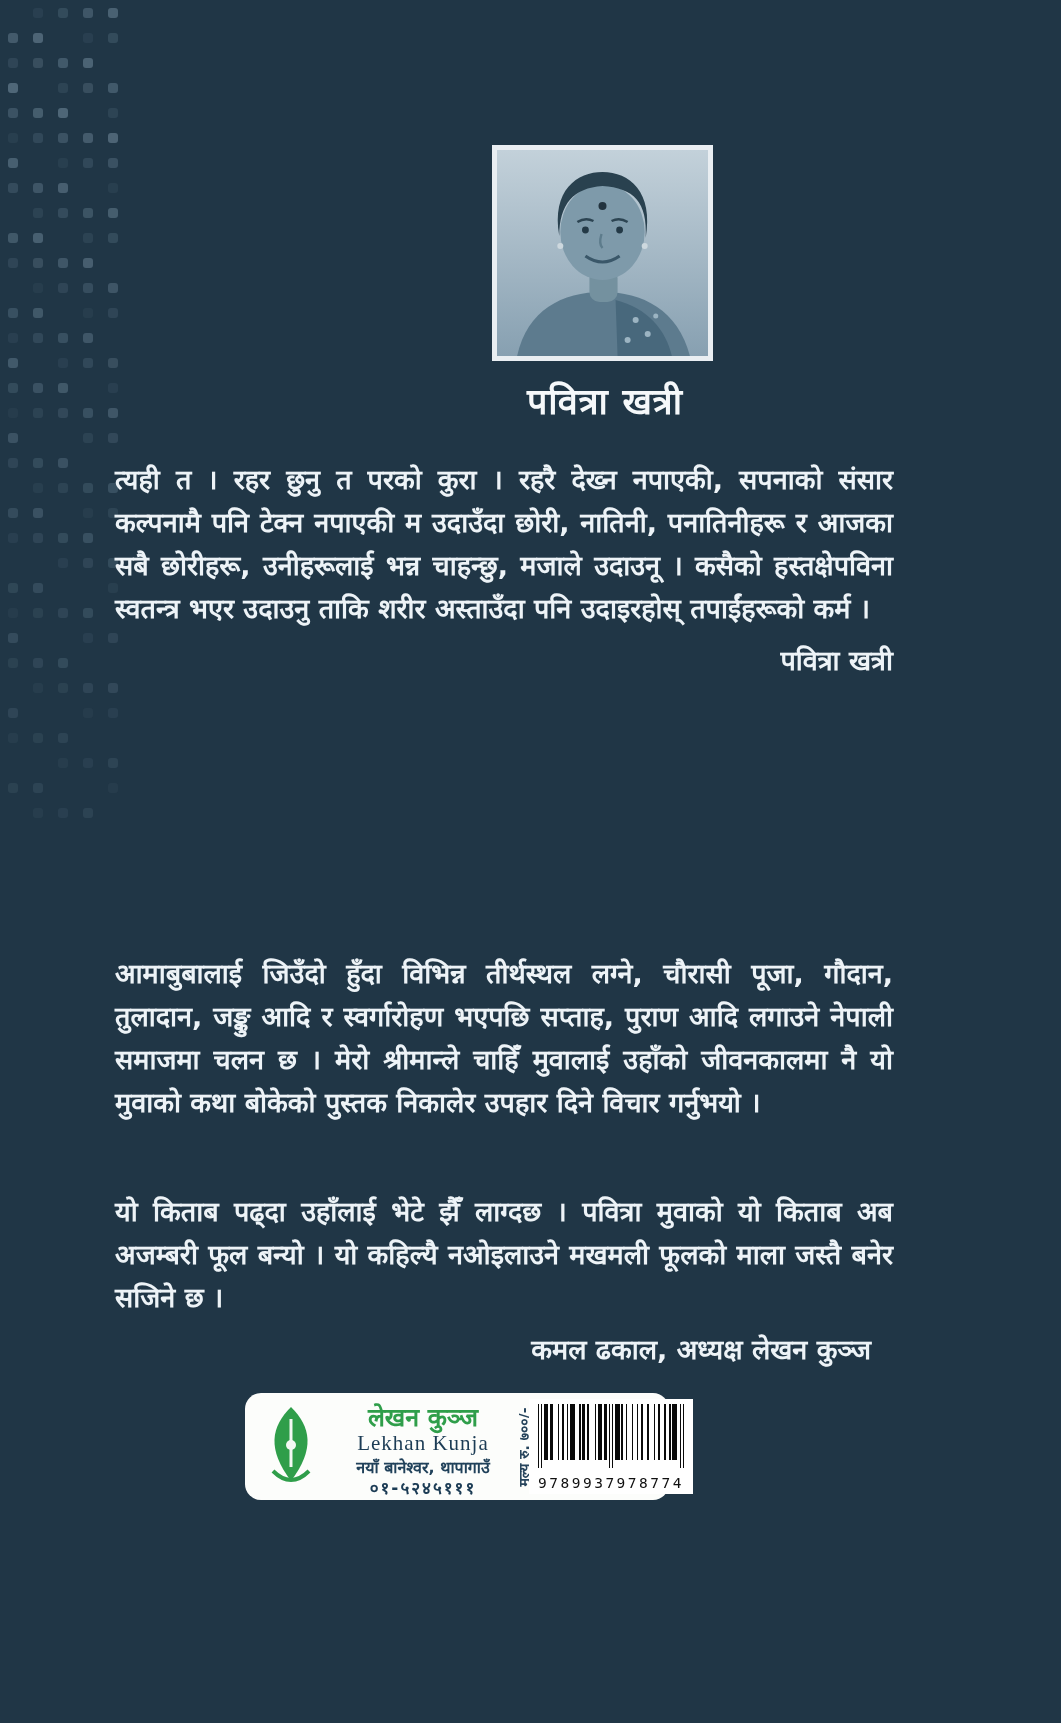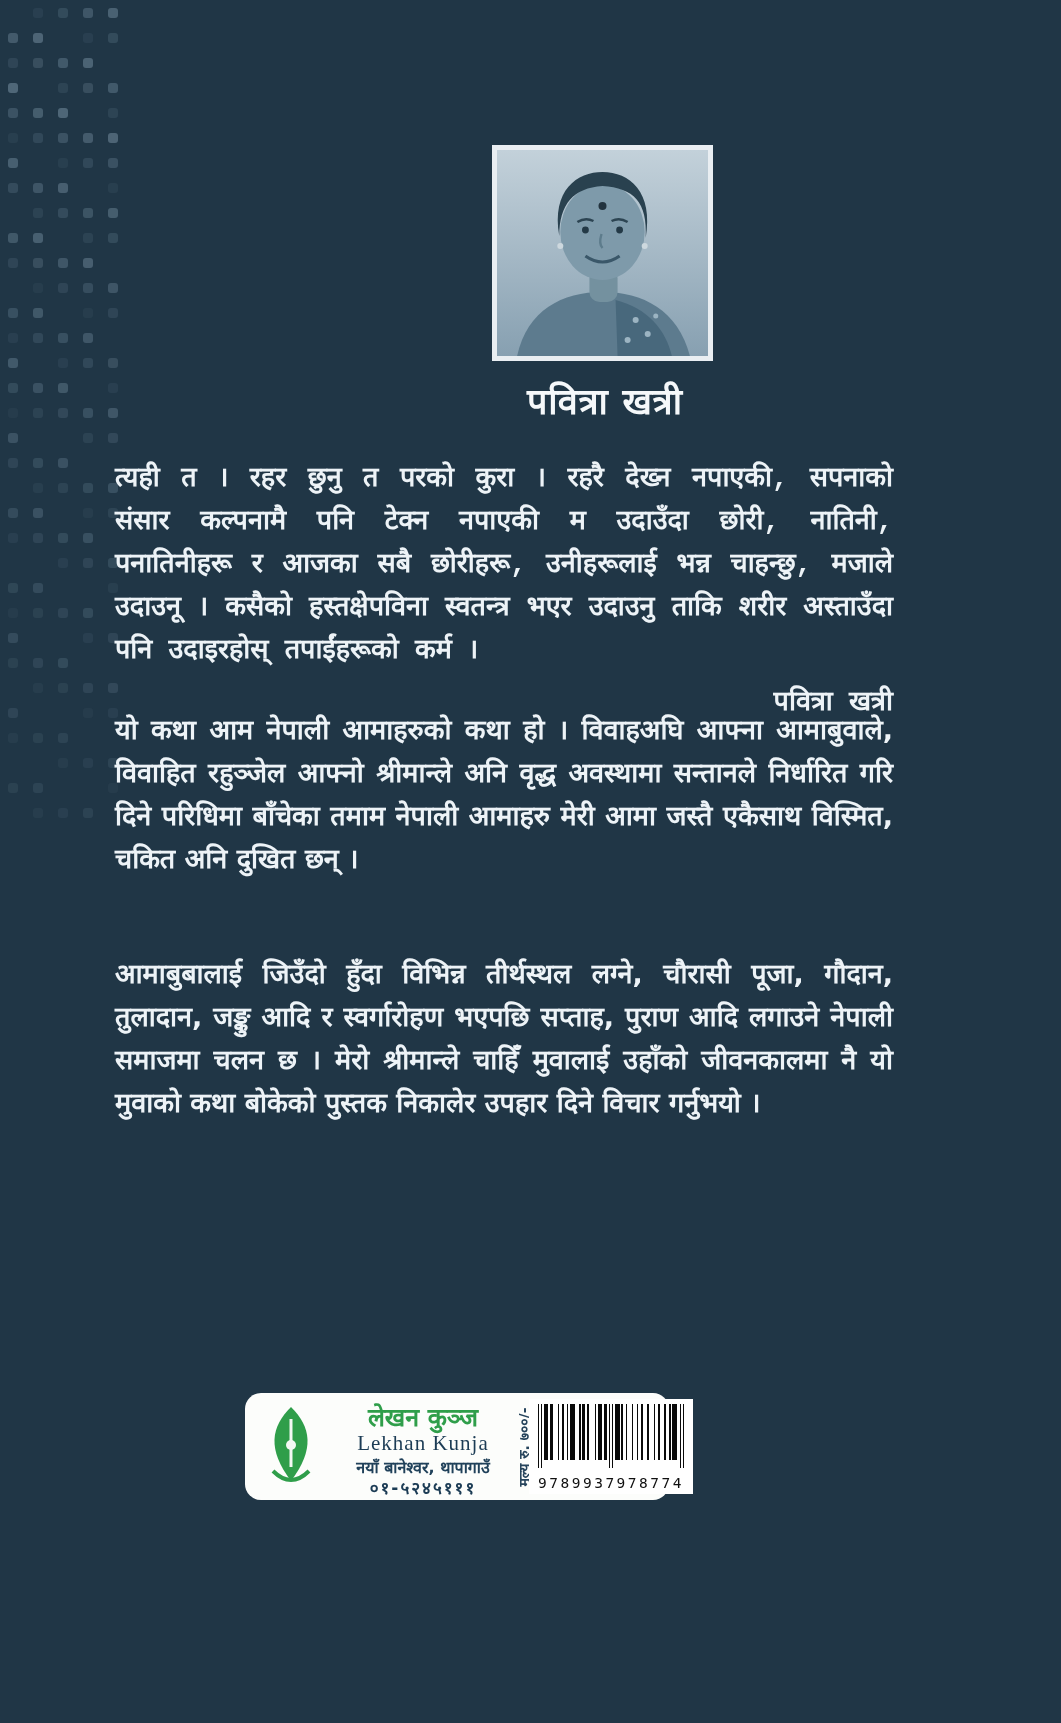--- a/index.html
+++ b/index.html
@@ -23,21 +23,21 @@
     font-size:36px;font-weight:bold;color:#f5f8fa;letter-spacing:1px;
   }
 
   
   .quote{
     position:absolute;left:115px;width:778px;color:#edf3f7;
     font-size:27px;line-height:43px;text-align:justify;font-weight:600;
   }
   .quote p{margin:0;}
   .quote .attr{text-align:right;margin-top:9px;font-weight:600;}
-  .q1{top:458px;font-family:Liberation Mono, monospace;} .q2{top:708px;} .q3{top:952px;} .q4{top:1190px;}
+  .q1{top:458px;} .q2{top:708px;} .q3{top:952px;} .q4{top:1190px;}
   .q4 .attr{padding-right:22px;}
 
   
   .pub-box{
     position:absolute;left:245px;top:1393px;width:424px;height:107px;
     background:#fcfdfb;border-radius:16px;
   }
   .logo{position:absolute;left:14px;top:12px;width:64px;height:84px;}
   .pub-name-dev{position:absolute;left:88px;top:6px;width:180px;text-align:center;
     font-size:25px;font-weight:bold;color:#2f9e4a;}
@@ -231,28 +231,29 @@
   </div>
 
   <div class="author-name">पवित्रा खत्री</div>
 
   <section class="quote q1">
     <p>त्यही त । रहर छुनु त परको कुरा । रहरै देख्न नपाएकी, सपनाको संसार कल्पनामै पनि टेक्न नपाएकी म उदाउँदा छोरी, नातिनी, पनातिनीहरू र आजका सबै छोरीहरू, उनीहरूलाई भन्न चाहन्छु, मजाले उदाउनू । कसैको हस्तक्षेपविना स्वतन्त्र भएर उदाउनु ताकि शरीर अस्ताउँदा पनि उदाइरहोस् तपाईंहरूको कर्म ।</p>
     <div class="attr">पवित्रा खत्री</div>
   </section>
 
   <section class="quote q2">
-    <p>यो कथा आम नेपाली आमाहरुको कथा हो । विवाहअघि आफ्ना आमाबुवाले, विवाहित रहुञ्जेल आफ्नो श्रीमान्ले अनि वृद्ध अवस्थामा सन्तानले निर्धारित गरि दिने परिधिमा बाँचेका तमाम नेपाली आमाहरु मेरी आमा जस्तै एकैसाथ विस्मित, चकित अनि दुखित छन् ।</p>
   </section>
 
   <section class="quote q3">
     <p>आमाबुबालाई जिउँदो हुँदा विभिन्न तीर्थस्थल लग्ने, चौरासी पूजा, गौदान, तुलादान, जङ्कु आदि र स्वर्गारोहण भएपछि सप्ताह, पुराण आदि लगाउने नेपाली समाजमा चलन छ । मेरो श्रीमान्ले चाहिँ मुवालाई उहाँको जीवनकालमा नै यो मुवाको कथा बोकेको पुस्तक निकालेर उपहार दिने विचार गर्नुभयो ।</p>
   </section>
 
   <section class="quote q4">
+    <p>यो किताब पढ्दा उहाँलाई भेटे झैँ लाग्दछ । पवित्रा मुवाको यो किताब अब अजम्बरी फूल बन्यो । यो कहिल्यै नओइलाउने मखमली फूलको माला जस्तै बनेर सजिने छ ।</p>
+    <div class="attr">कमल ढकाल, अध्यक्ष लेखन कुञ्ज</div>
   </section>
 
   <div class="pub-box">
     <svg class="logo" viewBox="0 0 64 84">
       <path d="M32 2 C12 22 8 44 32 76 C56 44 52 22 32 2 Z" fill="#2f9e4a"></path>
       <path d="M32 14 L32 62" stroke="#f3f8f3" stroke-width="3"></path>
       <circle cx="32" cy="40" r="5" fill="#f3f8f3"></circle>
       <path d="M14 66 Q32 84 50 66" stroke="#2f9e4a" stroke-width="4" fill="none"></path>
     </svg>
     <div class="pub-name-dev">लेखन कुञ्ज</div>

